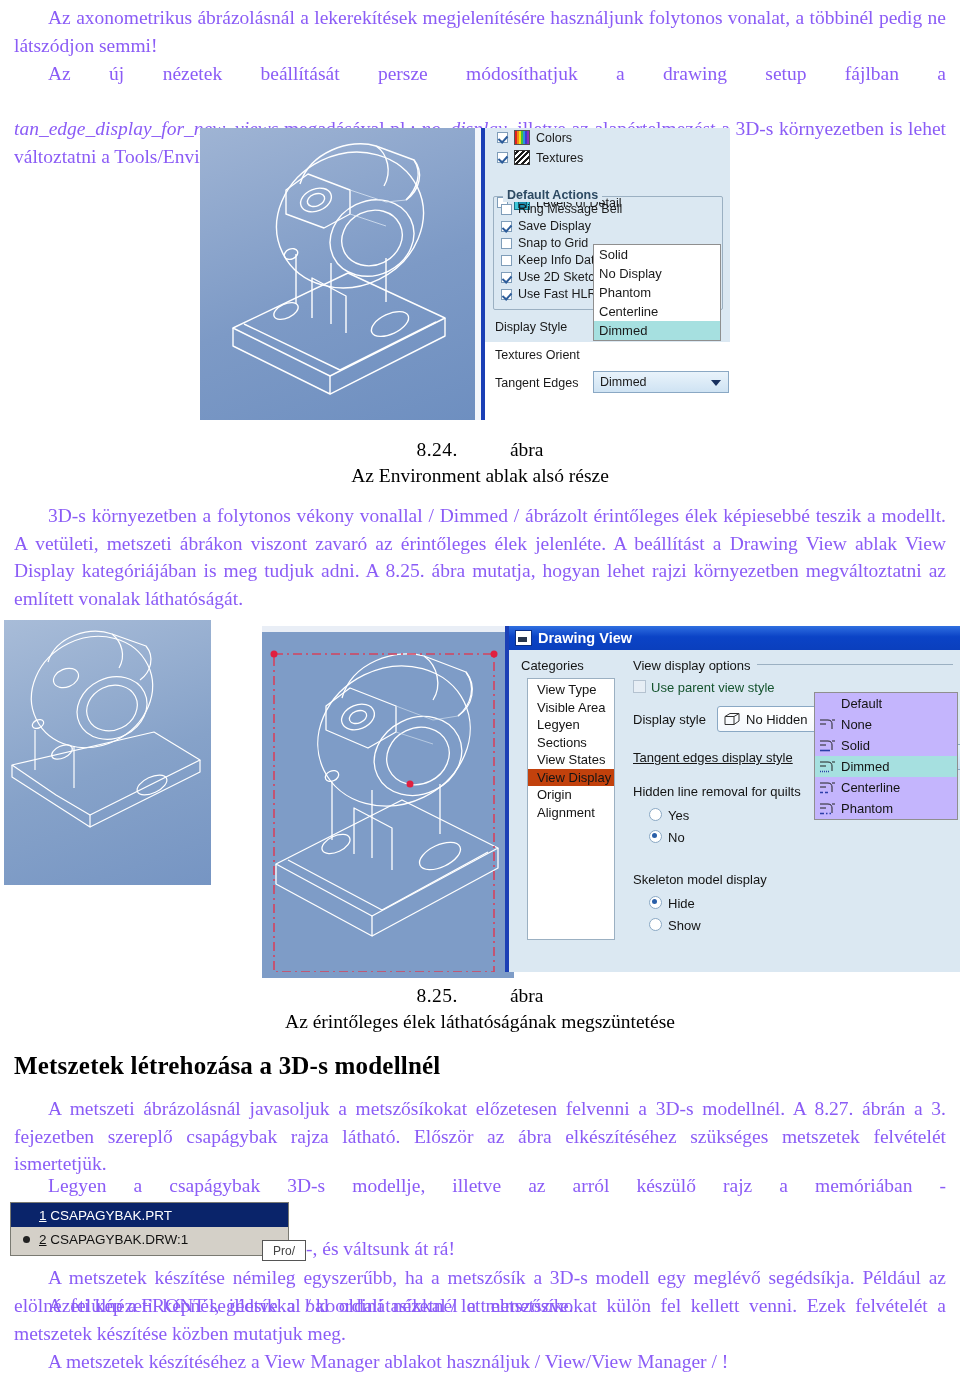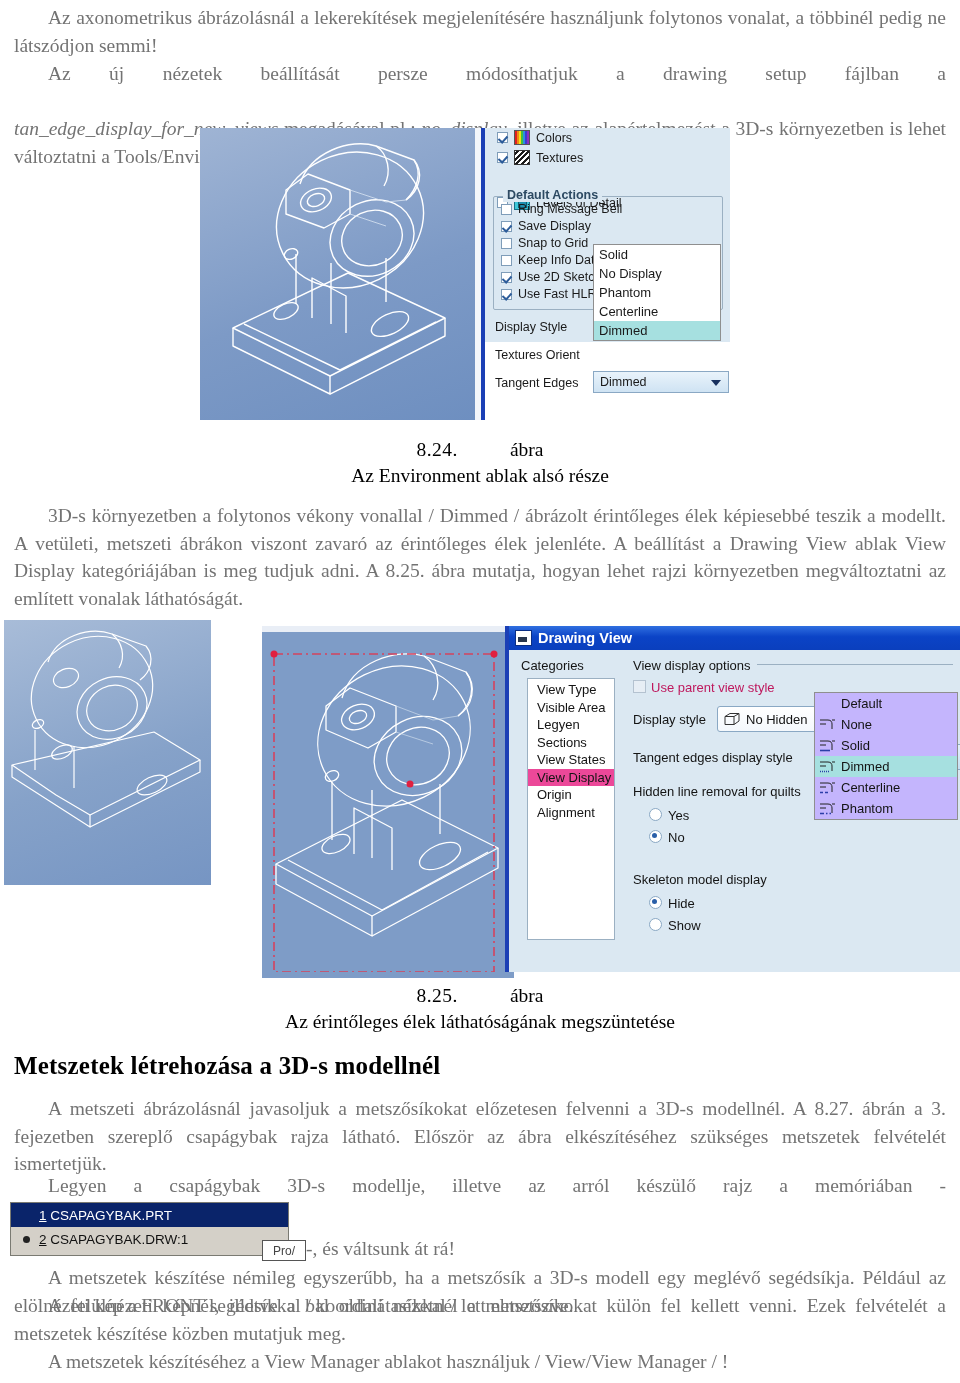--- a/index.html
+++ b/index.html
@@ -14,21 +14,21 @@
     overflow: hidden;
   }
   .page { position: relative; width: 960px; height: 1383px; }
 
   
   .para {
     position: absolute;
     font-size: 19.5px;
     line-height: 27.5px;
     text-align: justify;
-    color: #737373;
+    color: #8b5cf6;
   }
   .para p { margin: 0; }
   .indent { text-indent: 34px; }
   .just-spread { text-align: justify; }
   .just-spread::after { content: ""; display: inline-block; width: 100%; }
   i.mono-ital { font-style: italic; }
 
   .caption {
     position: absolute;
     width: 960px;
@@ -177,28 +177,28 @@
   }
   .dv-body { position: absolute; left: 0; top: 24px; right: 0; bottom: 0; }
   .cat-label { position: absolute; left: 12px; top: 8px; font-size: 13px; }
   .cat-list {
     position: absolute; left: 18px; top: 28px; width: 88px; height: 262px;
     background: #ffffff; border: 1px solid #9bb0c2;
     font-size: 13px; line-height: 17.5px; padding-top: 2px;
     box-sizing: border-box;
   }
   .cat-list .ci { padding-left: 9px; white-space: nowrap; }
-  .cat-list .ci.sel { background: #ec4899; }
+  .cat-list .ci.sel { background: #c2410c; }
   .vdo-title { position: absolute; left: 124px; top: 8px; font-size: 13px; white-space: nowrap; }
   .vdo-rule {
     position: absolute; left: 248px; top: 14px; width: 196px; height: 1px;
     background: #9bb0c2;
   }
   .dv-line { position: absolute; white-space: nowrap; font-size: 13px; }
-  .dv-line.dim { color: #be185d; }
+  .dv-line.dim { color: #14532d; }
   .cbx {
     width: 11px; height: 11px; border: 1px solid #b4c2d0; background: #e7eef5;
     display: inline-block; vertical-align: -1px; margin-right: 5px;
   }
   .combo {
     position: absolute;
     background: linear-gradient(180deg,#ffffff 0%,#f4f8fc 100%);
     border: 1px solid #8aa8c4; border-radius: 3px;
     display: flex; align-items: center; gap: 6px; padding-left: 6px;
     font-size: 13px;
@@ -488,21 +488,21 @@
             <g fill="none" stroke="#333" stroke-width="1">
               <path d="M1 4.5 L6 1.5 L15 1.5 L15 9 L10 12.5 L1 12.5 Z"></path>
               <path d="M1 4.5 L10 4.5 L10 12.5"></path>
               <path d="M10 4.5 L15 1.5"></path>
             </g>
           </svg>
           <span>No Hidden</span>
           <span class="carat"></span>
         </div>
 
-        <div class="dv-line" style="left:124px; top:100px;">Tangent edges display style</div>
+        <div class="dv-line" style="left:124px; top:100px;text-decoration:underline;">Tangent edges display style</div>
         <div class="combo blue" style="left:305px; top:94px; width:142px; height:24px;">
           <svg class="tg-ico" viewBox="0 0 17 13">
             <g fill="none" stroke="#222" stroke-width="1">
               <path d="M1 2 L9 2 C12 2 13 4 13 6 L13 11"></path>
               <path d="M1 6 L7 6"></path>
               <path d="M13 2 L16 2"></path>
             </g>
             <path d="M1 11.5 L11 11.5" stroke="#2b3ea8" stroke-width="1.4" stroke-dasharray="1 1"></path>
           </svg>
           <span>Dimmed</span>

